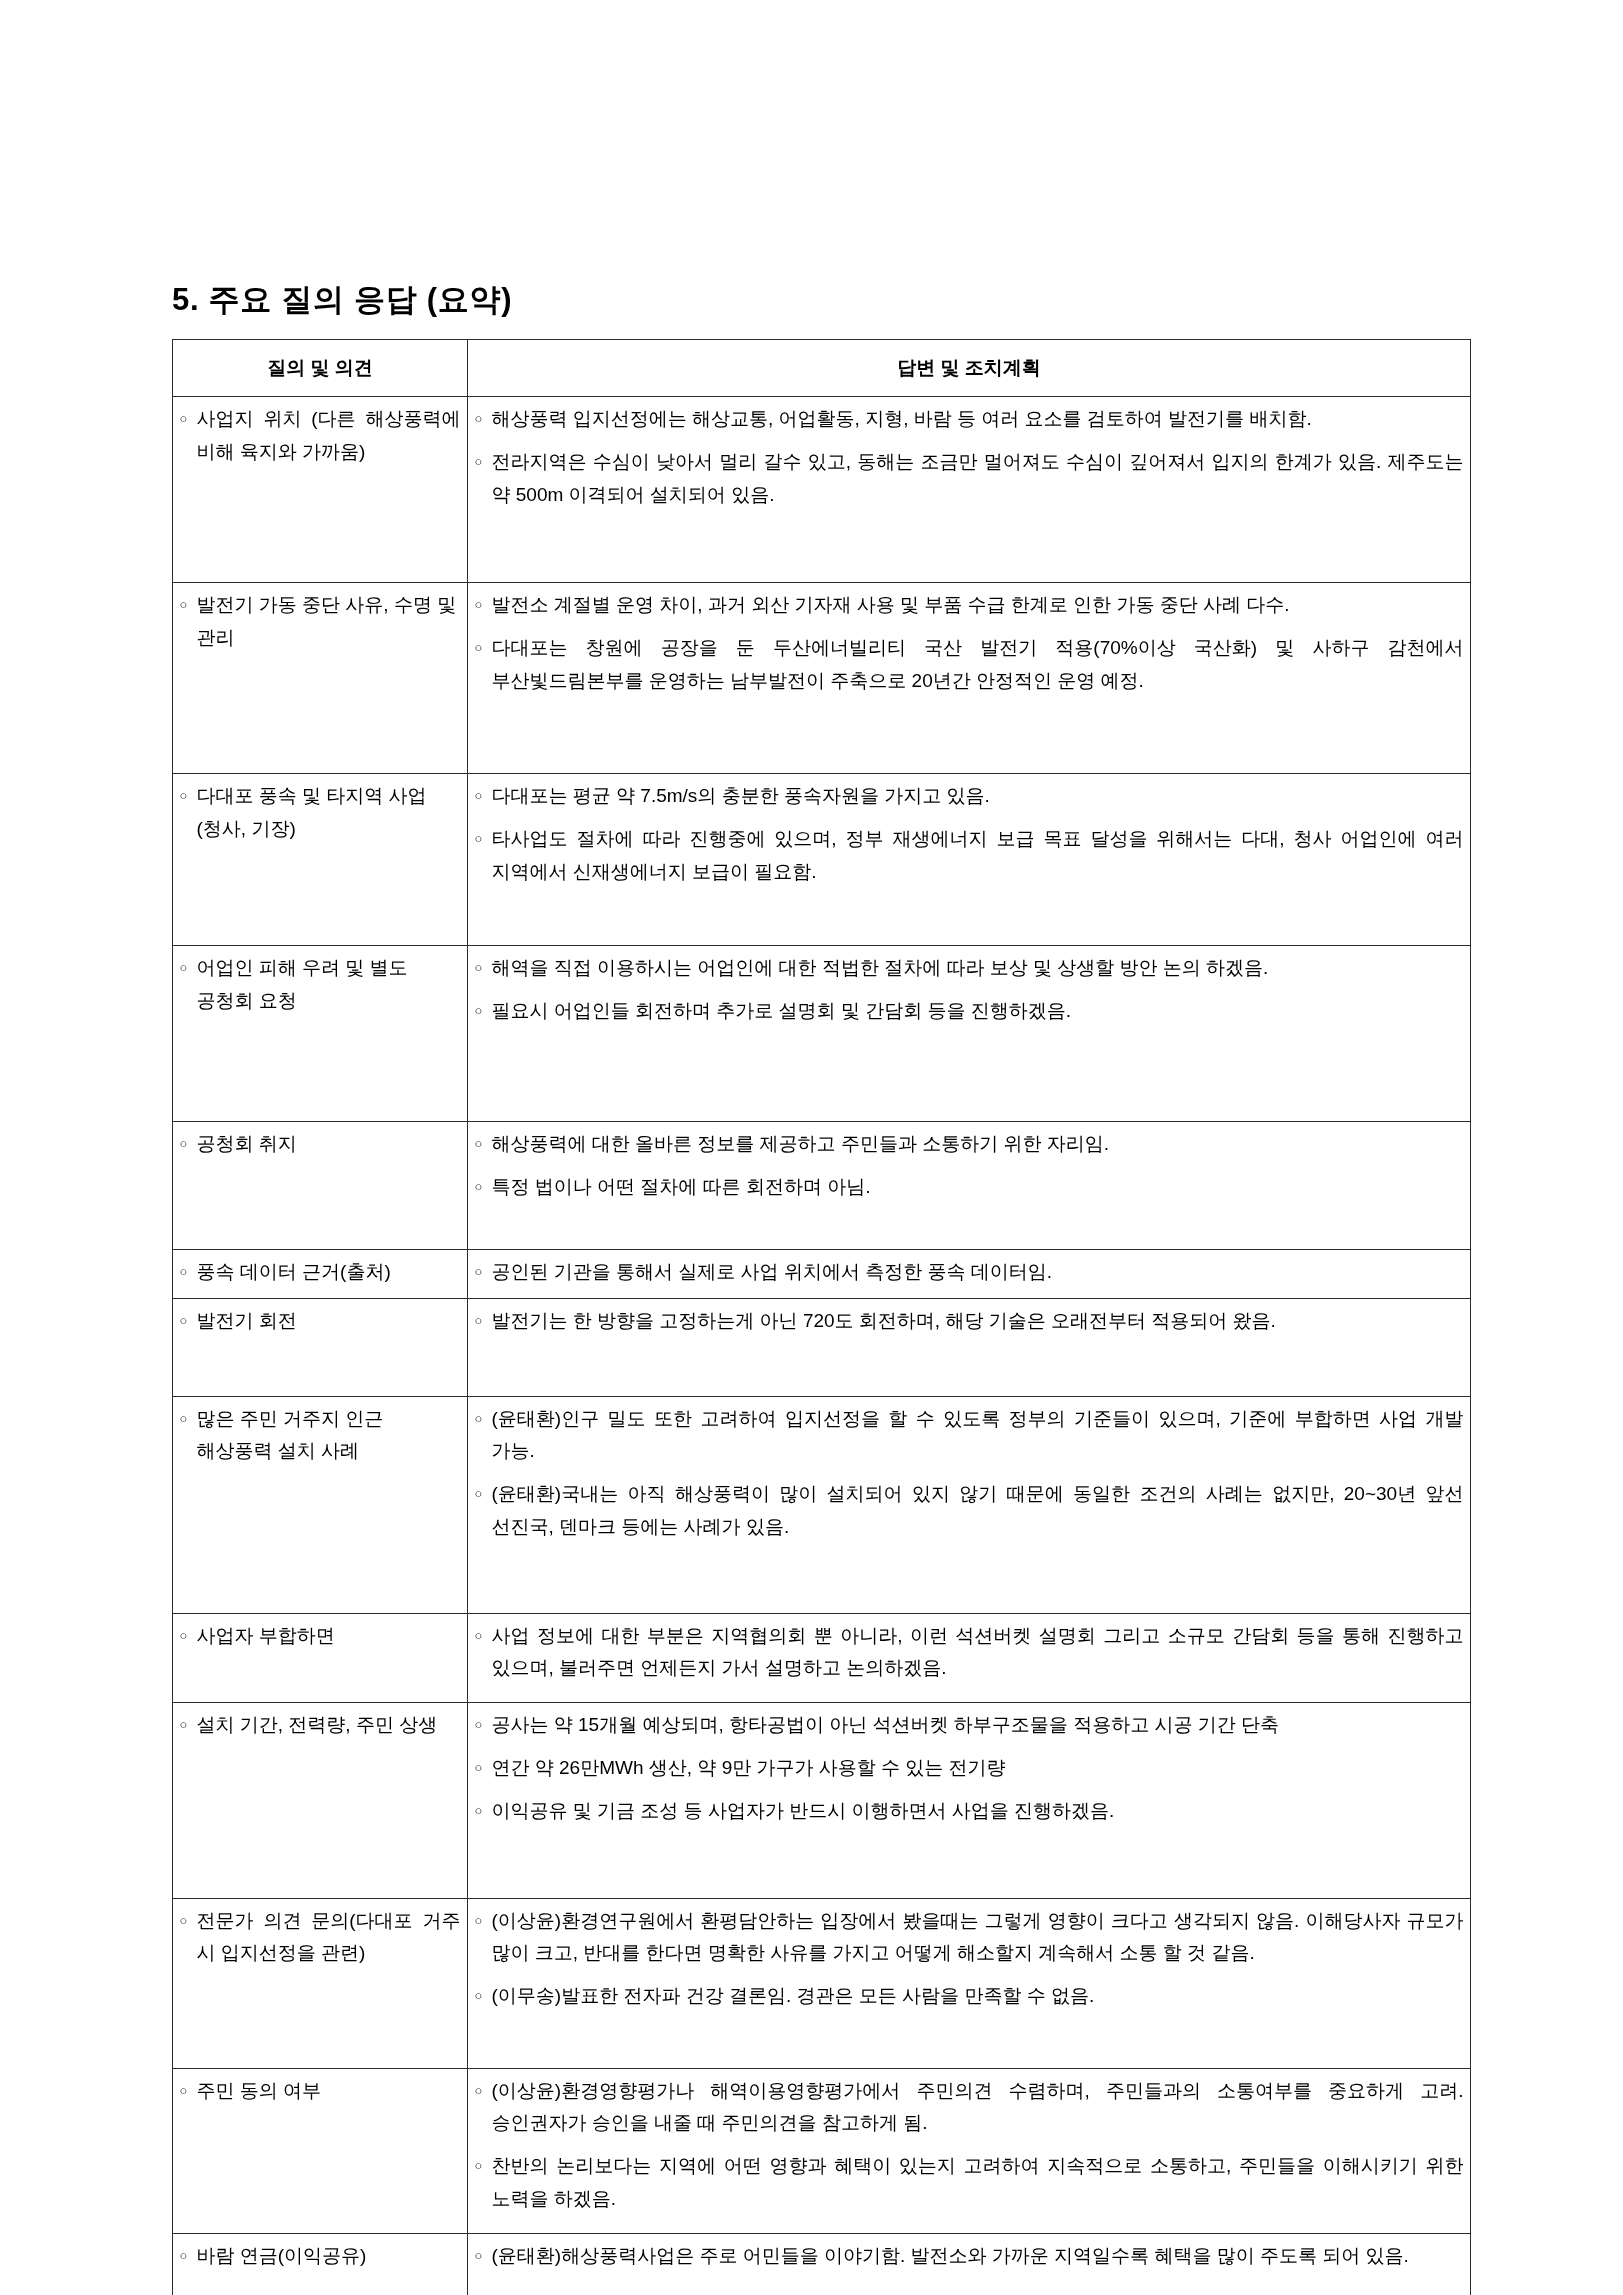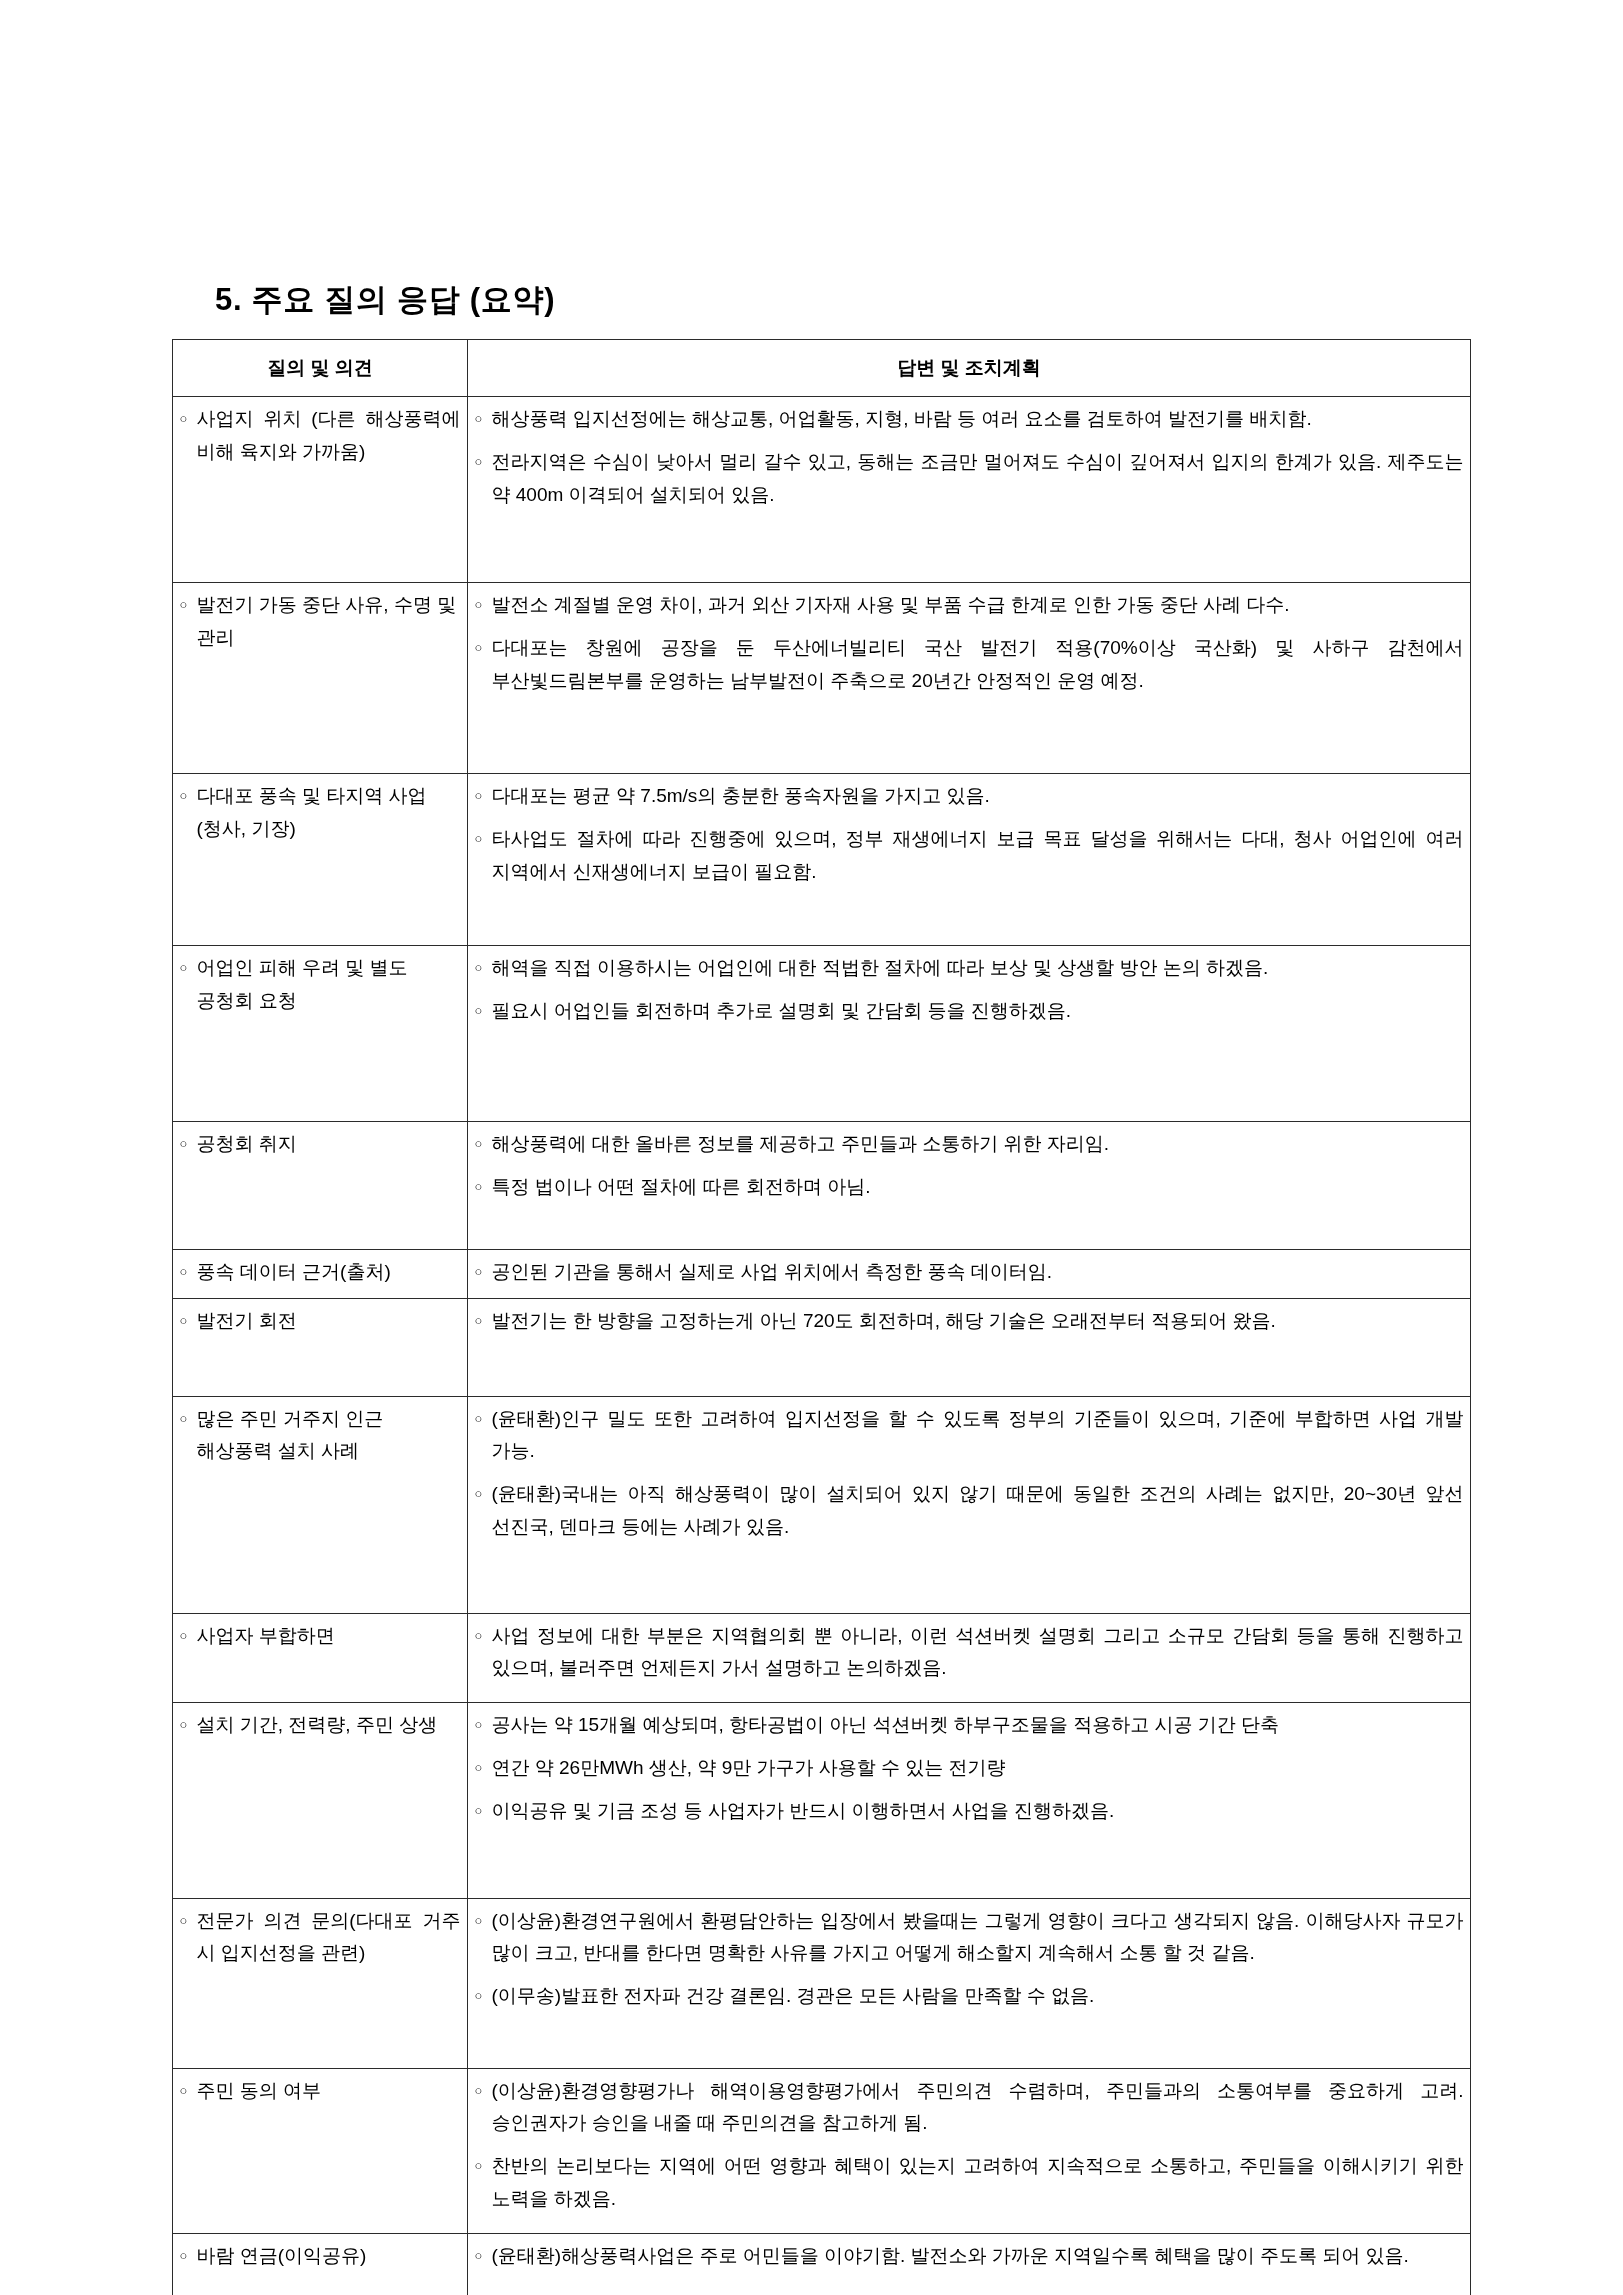--- a/index.html
+++ b/index.html
@@ -24,21 +24,20 @@
 
   .page-title {
     position: absolute;
     left: 172px;
     top: 260px;
     font-size: 31px;
     font-weight: bold;
     letter-spacing: 0.7px;
     line-height: 1.2;
     white-space: nowrap;
-    margin-left: 43px;
   }
 
   .qa-table {
     position: absolute;
     left: 172px;
     top: 339px;
     width: 1298px;
     border-collapse: collapse;
     table-layout: fixed;
   }
@@ -134,21 +133,21 @@
     <tbody id="qa-body">
         <tr class="r1">
           <td class="q-cell">
             <div class="cell-inner">
               <div class="bullet-line"><span class="mark">○</span><span>사업지 위치 (다른 해상풍력에 비해 육지와 가까움)</span></div>
             </div>
           </td>
           <td class="a-cell">
             <div class="cell-inner">
               <div class="bullet-line"><span class="mark">○</span><span>해상풍력 입지선정에는 해상교통, 어업활동, 지형, 바람 등 여러 요소를 검토하여 발전기를 배치함.</span></div>
-              <div class="bullet-line"><span class="mark">○</span><span>전라지역은 수심이 낮아서 멀리 갈수 있고, 동해는 조금만 멀어져도 수심이 깊어져서 입지의 한계가 있음. 제주도는 약 400m 이격되어 설치되어 있음.</span></div>
+              <div class="bullet-line"><span class="mark">○</span><span>전라지역은 수심이 낮아서 멀리 갈수 있고, 동해는 조금만 멀어져도 수심이 깊어져서 입지의 한계가 있음. 제주도는 약 500m 이격되어 설치되어 있음.</span></div>
             </div>
           </td>
         </tr>
         <tr class="r2">
           <td class="q-cell">
             <div class="cell-inner">
               <div class="bullet-line nojust"><span class="mark">○</span><span>발전기 가동 중단 사유, 수명 및 관리</span></div>
             </div>
           </td>
           <td class="a-cell">

